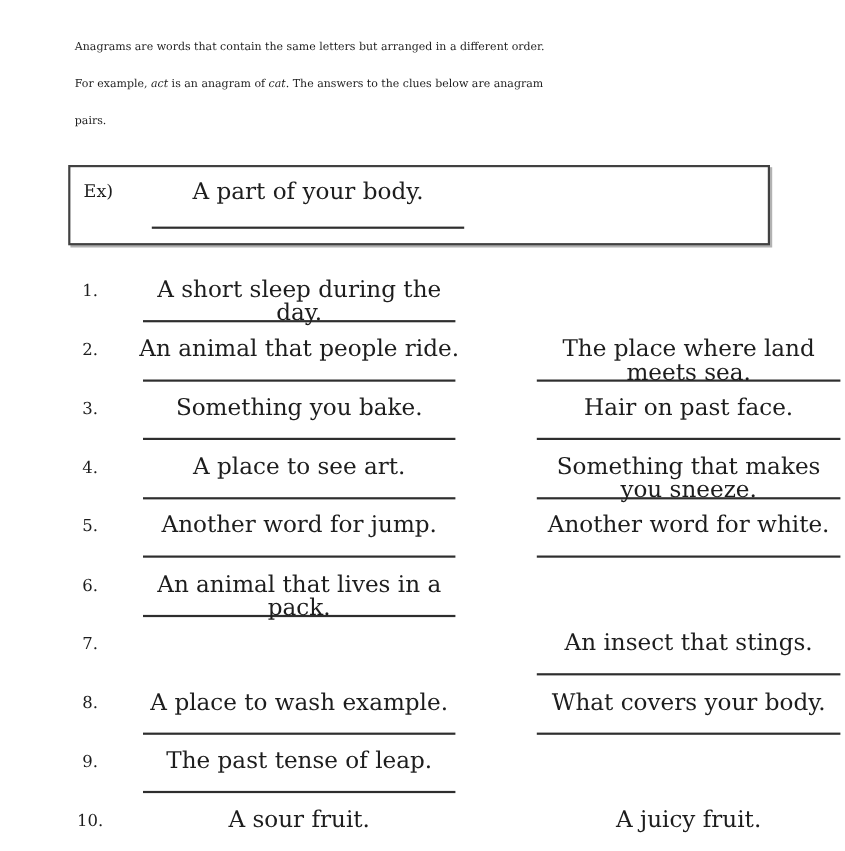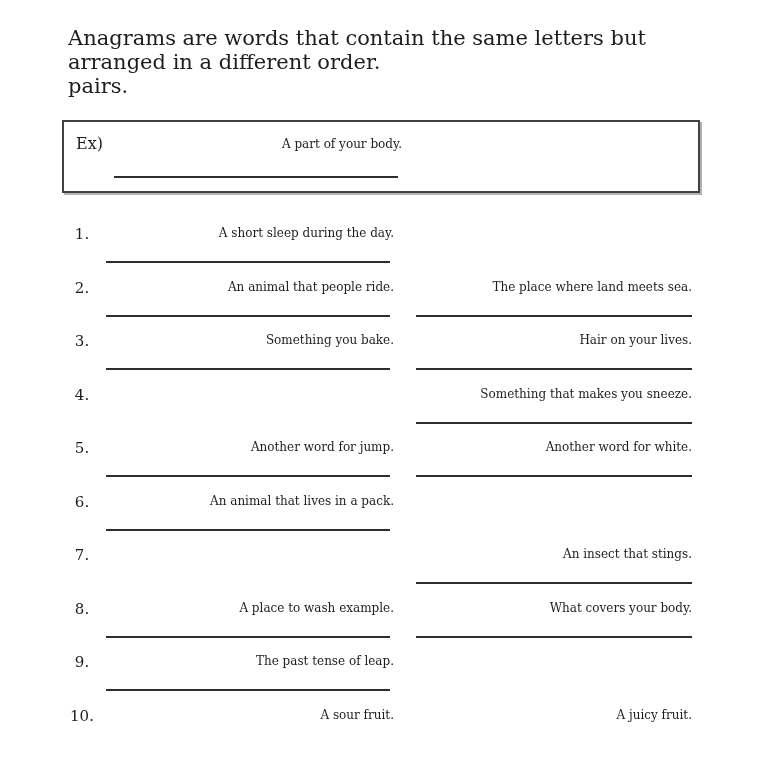--- a/index.html
+++ b/index.html
@@ -3,29 +3,29 @@
 <meta charset="utf-8">
 <style>
   html,body{margin:0;padding:0;}
   body{
     width:768px;height:774px;background:#ffffff;
     font-family:"DejaVu Serif","Liberation Serif",serif;
     color:#1d1d1d;overflow:hidden;
   }
   .page{padding:26px 68px 0 62px;}
   
-  .intro{margin:0 0 0 6px;font-size:21px;line-height:24px;}
+  .intro{margin:0 0 0 6px;font-size:10px;line-height:34px;}
   .intro .line{display:block;}
   .it{font-style:italic;}
   
-  .grid{display:grid;grid-template-columns:40px 292px 22px 276px;}
+  .grid{display:grid;grid-template-columns:40px 292px 22px 276px;gap:24px;}
   .num{grid-column:1;text-align:center;font-size:15px;padding-top:3px;}
   .cell-l{grid-column:2;}
   .cell-r{grid-column:4;}
-  .clue{height:38px;text-align:right;font-size:12px;line-height:21px;padding-top:1px;}
+  .clue{height:38px;text-align:center;font-size:21px;line-height:21px;padding-top:1px;}
   .blank{border-top:2.6px solid #2e2e2e;height:0;}
   .cell-l .blank{margin:0 4px;}
   
   .example-box{
     border:2px solid #414141;
     box-shadow:2px 2px 0 rgba(115,115,115,.55);
     margin:22px 0 29px 0;
     padding:11px 4px 13px 6px;
   }
   .ex-label{font-size:16px;text-align:left;padding-left:6px;padding-top:1px;}
@@ -33,20 +33,21 @@
   
   .qrow{margin-bottom:12.5px;}
 </style>
 </head>
 <body>
 
 <div class="page">
 
   <p class="intro">
     <span class="line"><span>Anagrams are words that contain the same letters but arranged in a different order.</span></span>
+    <span class="line"><span>For example, </span><span class="it">act</span><span> is an anagram of </span><span class="it">cat</span><span>. The answers to the clues below are anagram</span></span>
     <span class="line"><span>pairs.</span></span>
   </p>
 
   <div class="example-box">
     <div class="grid">
       <div class="num ex-label">Ex)</div>
       <div class="cell-l">
         <div class="clue">A part of your body.</div>
         <div class="blank"></div>
       </div>
@@ -75,27 +76,31 @@
       </div>
     </div>
 
     <div class="grid qrow">
       <div class="num">3.</div>
       <div class="cell-l">
         <div class="clue">Something you bake.</div>
         <div class="blank"></div>
       </div>
       <div class="cell-r">
-        <div class="clue">Hair on your lives.</div>
+        <div class="clue">Hair on past face.</div>
         <div class="blank"></div>
       </div>
     </div>
 
     <div class="grid qrow">
       <div class="num">4.</div>
+      <div class="cell-l">
+        <div class="clue">A place to see art.</div>
+        <div class="blank"></div>
+      </div>
       <div class="cell-r">
         <div class="clue">Something that makes you sneeze.</div>
         <div class="blank"></div>
       </div>
     </div>
 
     <div class="grid qrow">
       <div class="num">5.</div>
       <div class="cell-l">
         <div class="clue">Another word for jump.</div>

